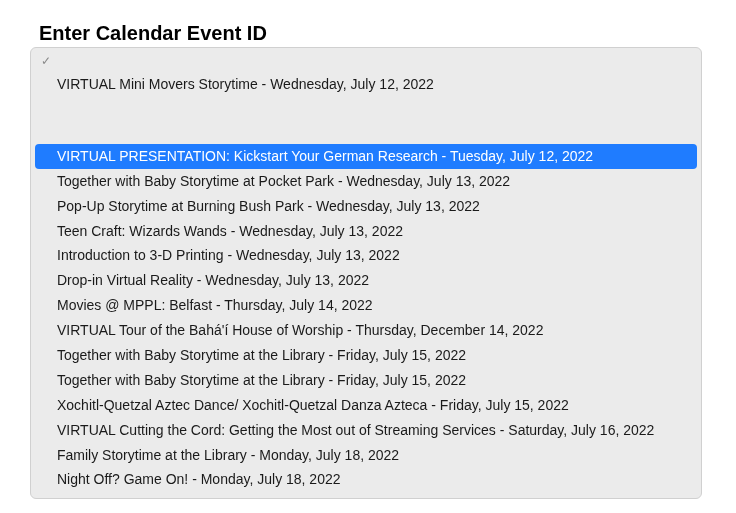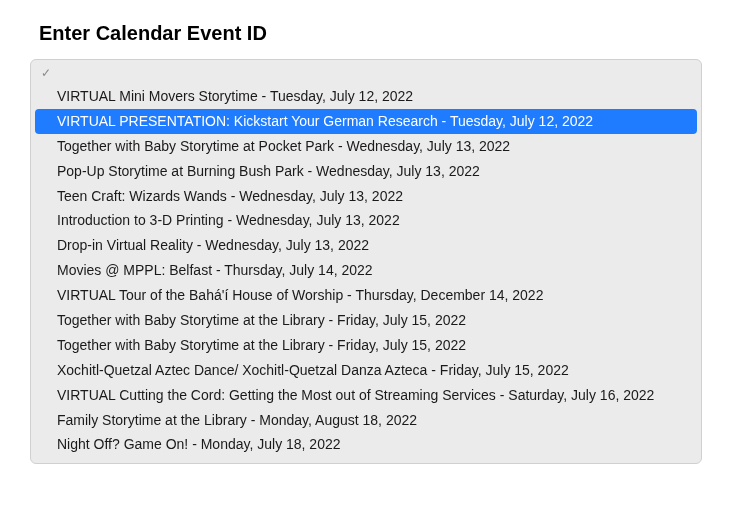--- a/index.html
+++ b/index.html
@@ -11,21 +11,21 @@
       font-family: -apple-system, BlinkMacSystemFont, "Segoe UI", Helvetica, Arial, sans-serif;
       background: #ffffff;
       width: 736px;
       height: 513px;
       overflow: hidden;
     }
     .heading {
       font-size: 20px;
       font-weight: 700;
       color: #000;
-      margin: 22px 0 14px 39px;
+      margin: 22px 0 2px 39px;
     }
     .dropdown {
       margin-left: 30px;
       width: 672px;
       background: #ebebeb;
       border: 1px solid #d0d0d0;
       border-radius: 6px;
       padding: 6px 4px;
     }
     .placeholder-row {
@@ -49,41 +49,42 @@
       padding: 3px 8px 3px 22px;
       font-size: 14px;
       color: #1a1a1a;
       border-radius: 4px;
       cursor: default;
       line-height: 1.35;
     }
     .option.highlighted {
       background: #1f7cff;
       color: #ffffff;
+      margin-top: 47px;
     }
   </style>
 </head>
 <body>
 
 <h2 class="heading">Enter Calendar Event ID</h2>
 
 <div class="dropdown">
   <div class="placeholder-row">
     <span class="check">✓</span>
   </div>
   <div class="options" id="options-container">
-      <div class="option">VIRTUAL Mini Movers Storytime - Tuesday, July 12, 2022</div>
+      <div class="option">VIRTUAL Mini Movers Storytime - Wednesday, July 12, 2022</div>
       <div class="option highlighted">VIRTUAL PRESENTATION: Kickstart Your German Research - Tuesday, July 12, 2022</div>
       <div class="option">Together with Baby Storytime at Pocket Park - Wednesday, July 13, 2022</div>
       <div class="option">Pop-Up Storytime at Burning Bush Park - Wednesday, July 13, 2022</div>
       <div class="option">Teen Craft: Wizards Wands - Wednesday, July 13, 2022</div>
       <div class="option">Introduction to 3-D Printing - Wednesday, July 13, 2022</div>
       <div class="option">Drop-in Virtual Reality - Wednesday, July 13, 2022</div>
       <div class="option">Movies @ MPPL: Belfast - Thursday, July 14, 2022</div>
       <div class="option">VIRTUAL Tour of the Bahá'í House of Worship - Thursday, December 14, 2022</div>
       <div class="option">Together with Baby Storytime at the Library - Friday, July 15, 2022</div>
       <div class="option">Together with Baby Storytime at the Library - Friday, July 15, 2022</div>
       <div class="option">Xochitl-Quetzal Aztec Dance/ Xochitl-Quetzal Danza Azteca - Friday, July 15, 2022</div>
       <div class="option">VIRTUAL Cutting the Cord: Getting the Most out of Streaming Services - Saturday, July 16, 2022</div>
-      <div class="option">Family Storytime at the Library - Monday, August 18, 2022</div>
+      <div class="option">Family Storytime at the Library - Monday, July 18, 2022</div>
       <div class="option">Night Off? Game On! - Monday, July 18, 2022</div>
     </div>
 </div>
 
 </body></html>

